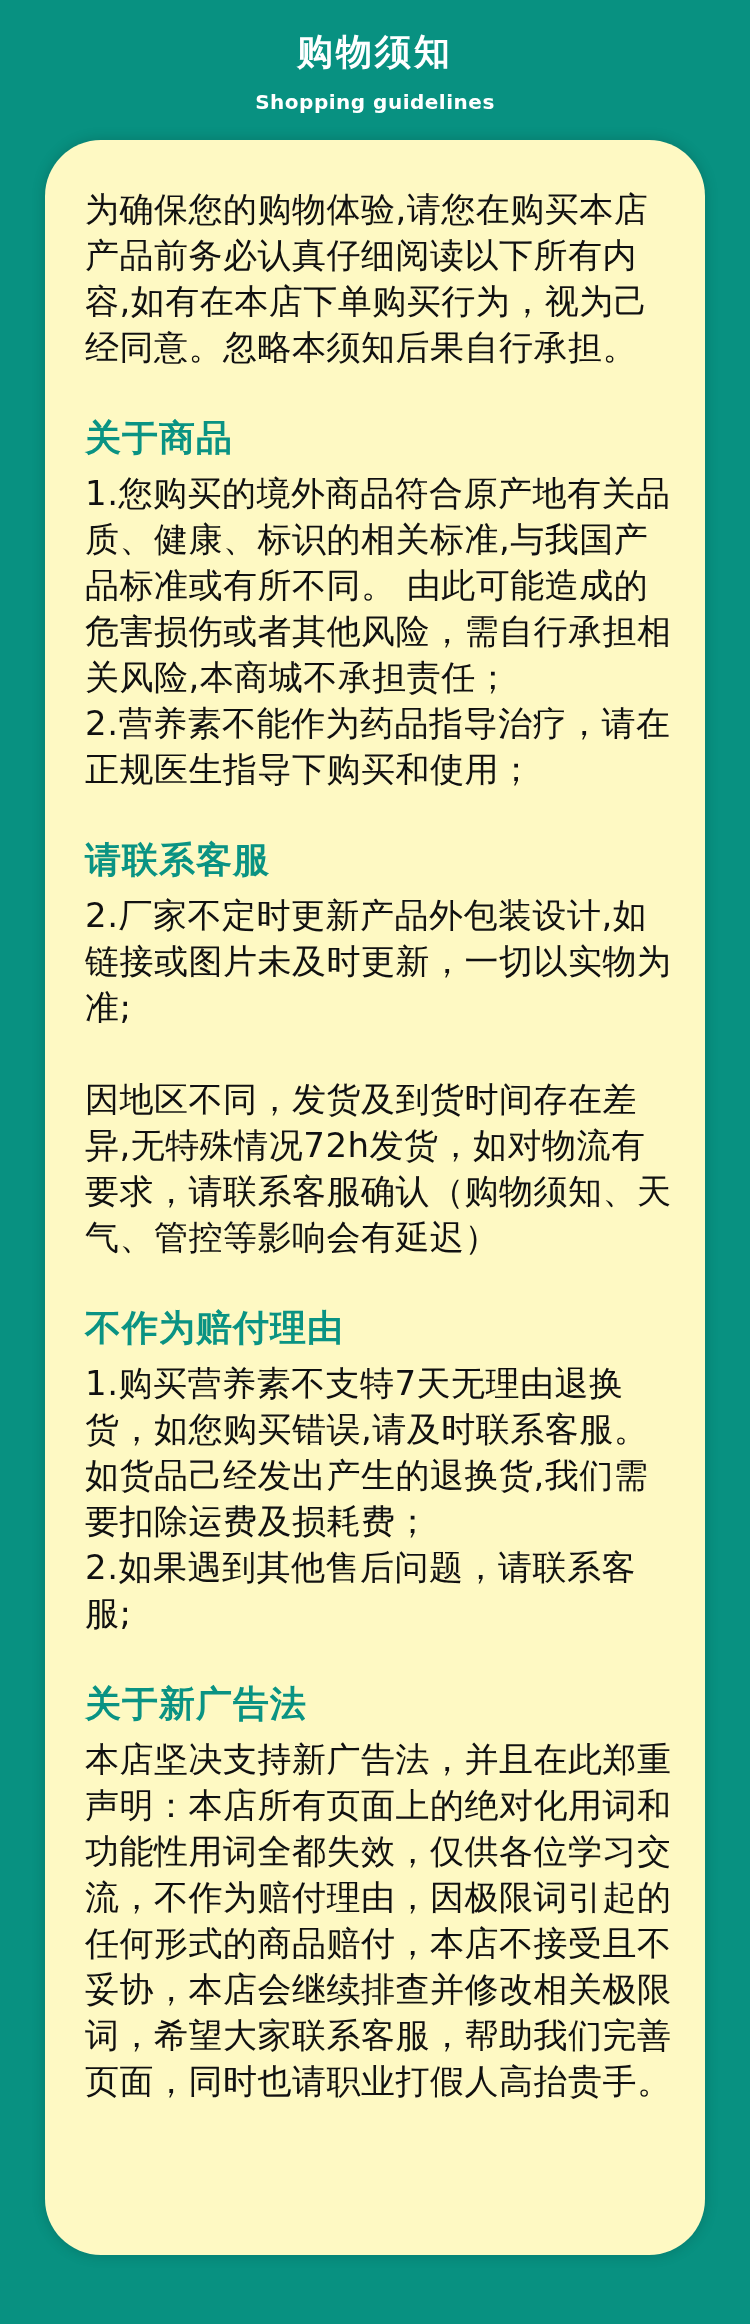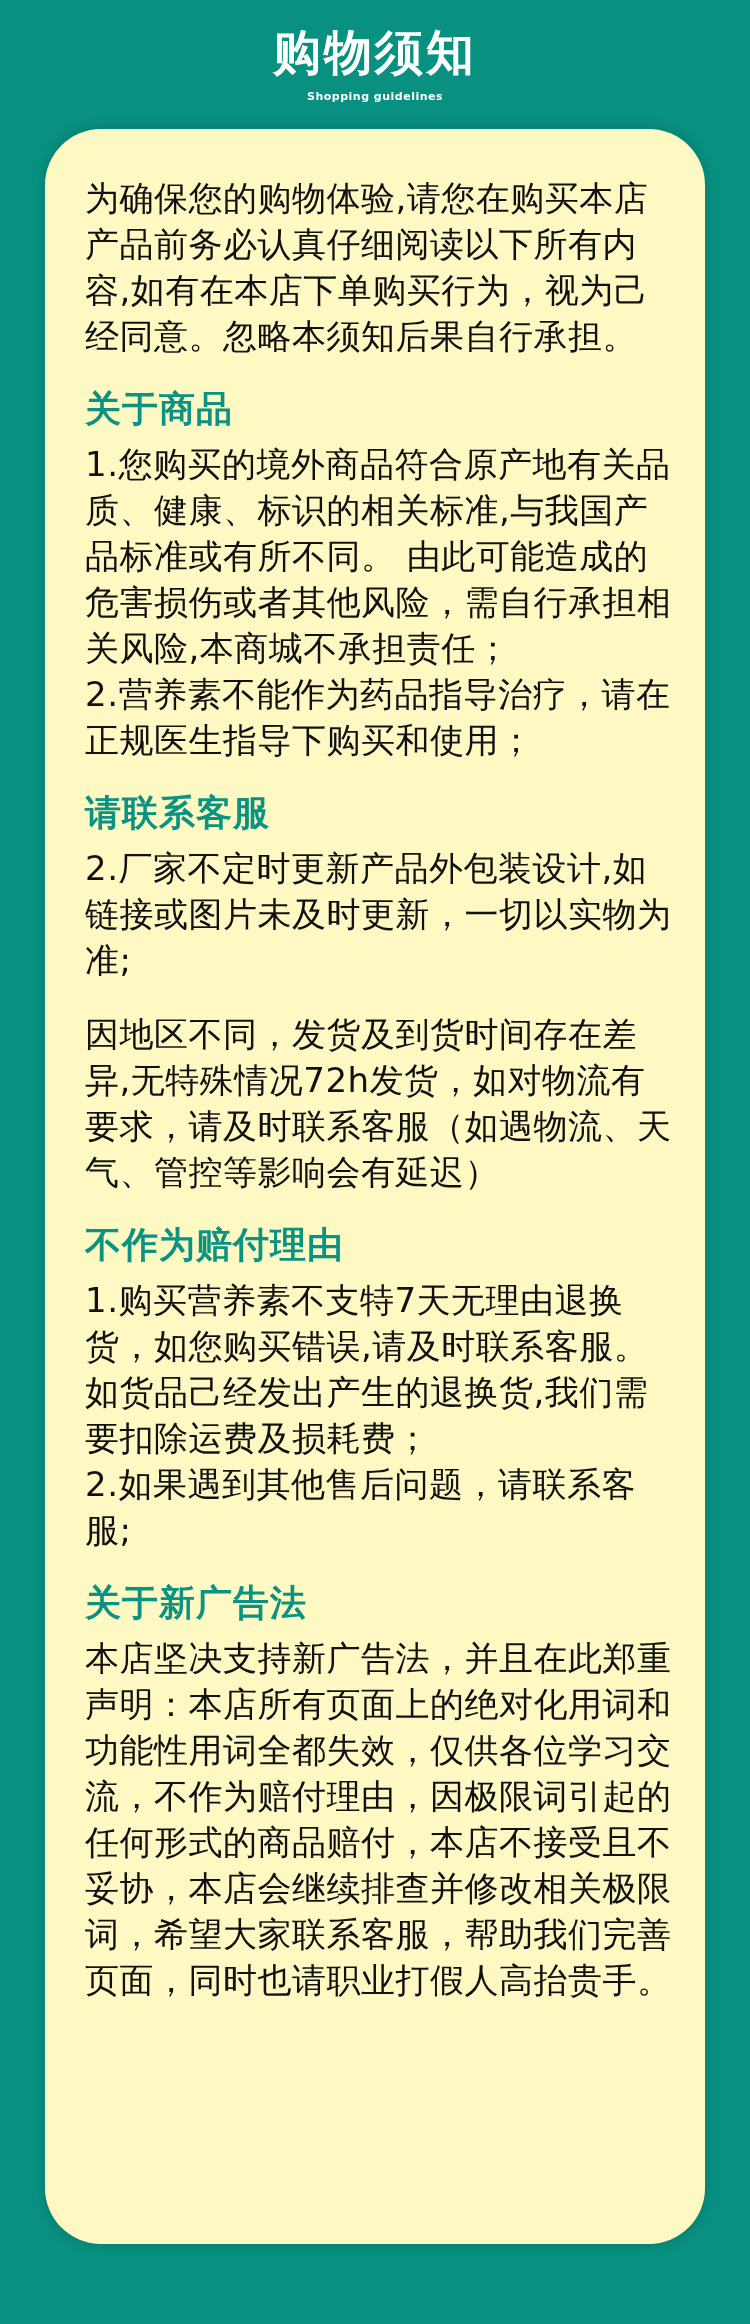--- a/index.html
+++ b/index.html
@@ -17,29 +17,29 @@
     width: 750px;
     height: 2324px;
     position: relative;
   }
   .header {
     padding-top: 26px;
     text-align: center;
     color: #ffffff;
   }
   .page-title {
-    font-size: 48px;
+    font-size: 36px;
     line-height: 52px;
     font-weight: bold;
     letter-spacing: 3px;
     margin: 0;
   }
   .page-subtitle {
     margin: 12px 0 0 0;
-    font-size: 11px;
+    font-size: 20px;
     font-weight: bold;
     letter-spacing: 0.5px;
   }
   .notice-card {
     box-sizing: border-box;
     width: 660px;
     height: 2115px;
     margin: 26px auto 0 auto;
     background: #fef9c3;
     border-radius: 56px;
@@ -50,21 +50,21 @@
   .body-text {
     font-size: 34px;
     line-height: 46px;
     color: #111111;
     letter-spacing: 0.5px;
   }
   .intro {
     margin: 0;
   }
   .section {
-    margin-top: 28px;
+    margin-top: 46px;
   }
   .section-heading {
     margin: 0 0 10px 0;
     font-size: 36px;
     line-height: 44px;
     font-weight: bold;
     color: #0a9383;
     letter-spacing: 1px;
   }
   .section p {
@@ -90,21 +90,21 @@
       <p class="body-text">1.您购买的境外商品符合原产地有关品质、健康、标识的相关标准,与我国产品标准或有所不同。 由此可能造成的危害损伤或者其他风险，需自行承担相关风险,本商城不承担责任；</p>
       <p class="body-text">2.营养素不能作为药品指导治疗，请在正规医生指导下购买和使用；</p>
     </div>
 
     <div class="section">
       <h2 class="section-heading">请联系客服</h2>
       <p class="body-text">2.厂家不定时更新产品外包装设计,如链接或图片未及时更新，一切以实物为准;</p>
     </div>
 
     <div class="section">
-      <p class="body-text">因地区不同，发货及到货时间存在差异,无特殊情况72h发货，如对物流有要求，请及时联系客服（如遇物流、天气、管控等影响会有延迟）</p>
+      <p class="body-text">因地区不同，发货及到货时间存在差异,无特殊情况72h发货，如对物流有要求，请联系客服确认（购物须知、天气、管控等影响会有延迟）</p>
     </div>
 
     <div class="section">
       <h2 class="section-heading">不作为赔付理由</h2>
       <p class="body-text">1.购买营养素不支特7天无理由退换货，如您购买错误,请及时联系客服。如货品己经发出产生的退换货,我们需要扣除运费及损耗费；</p>
       <p class="body-text">2.如果遇到其他售后问题，请联系客服;</p>
     </div>
 
     <div class="section">
       <h2 class="section-heading">关于新广告法</h2>

